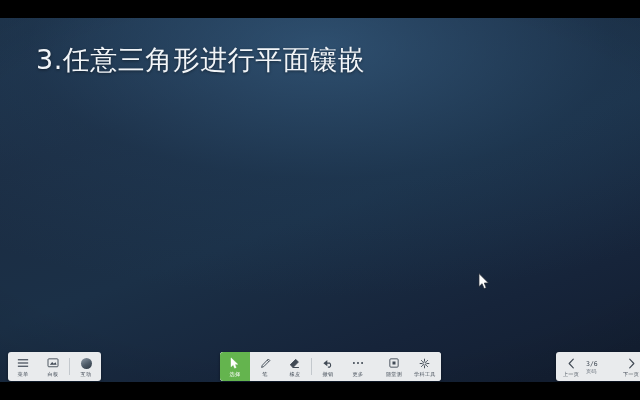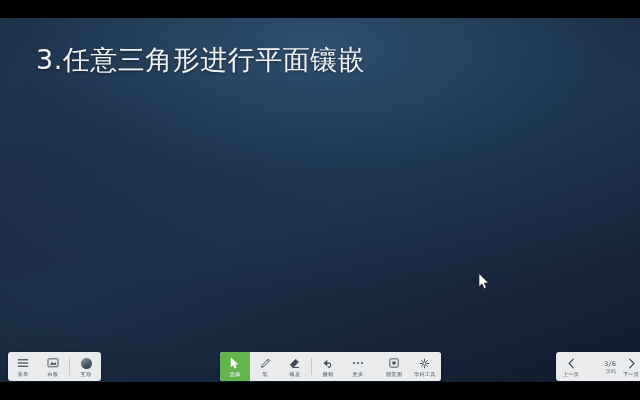--- a/index.html
+++ b/index.html
@@ -149,21 +149,21 @@
     align-items: stretch;
     background: #e9ebed;
     border-radius: 3px;
     overflow: hidden;
   }
 
   
   .pager-num {
     display: flex;
     flex-direction: column;
-    align-items: flex-end;
+    align-items: flex-start;
     justify-content: center;
     min-width: 30px;
     color: #414a55;
   }
   .pager-num .val {
     font-size: 6.5px;
     line-height: 8px;
     color: #3d4651;
     font-family: "DejaVu Sans Mono", monospace;
   }

